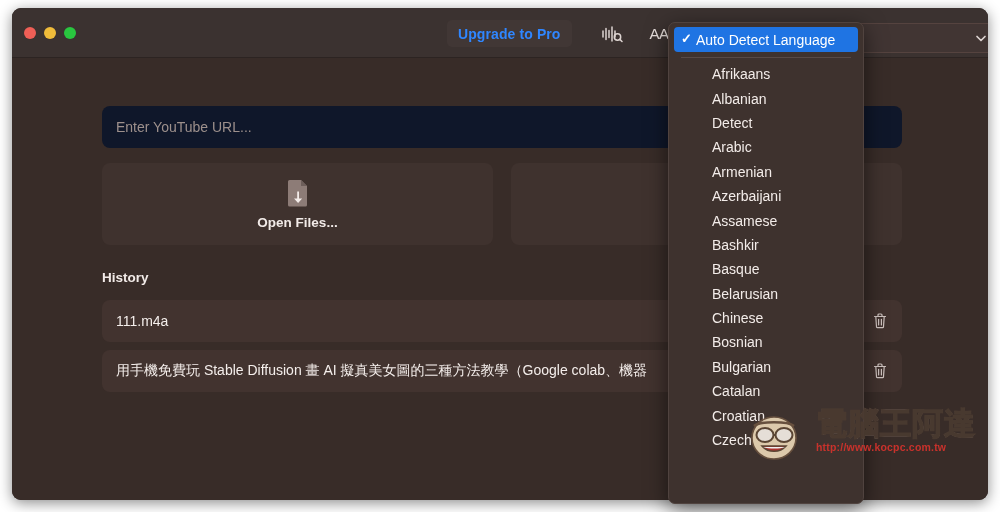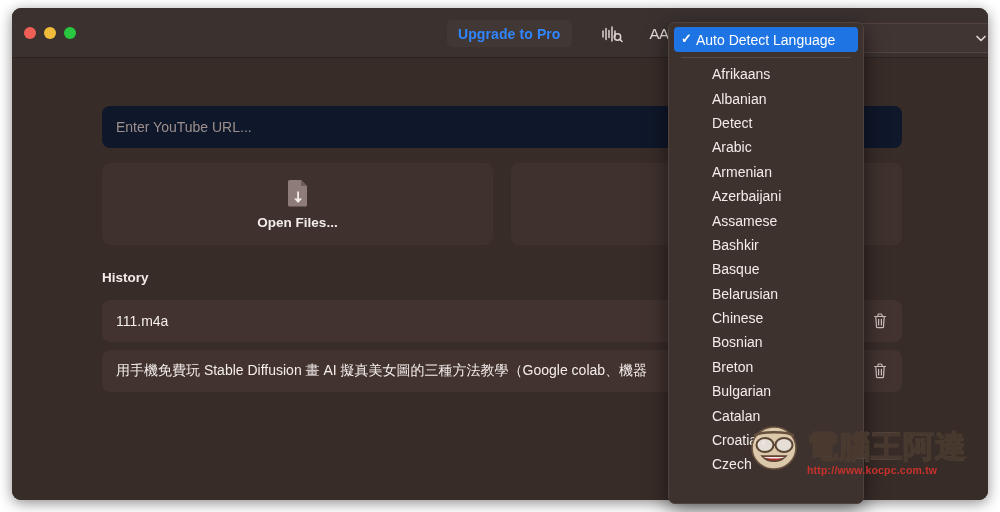--- a/index.html
+++ b/index.html
@@ -175,23 +175,22 @@
   .menu-item.selected .check {
     position: absolute; left: 7px; top: 4px;
     font-size: 13px; color: #fff; font-weight: bold;
   }
   .menu-sep { height: 1px; background: #584a46; margin: 5px 12px 4px 12px; }
 
   
   .watermark {
     position: absolute; left: 745px; top: 408px;
     z-index: 40; pointer-events: none;
-    display: flex; align-items: flex-end; gap: 4px;
+    display: flex; align-items: flex-start; gap: 13px;
     opacity: .93;
-    margin-top: 10px;
   }
   .wm-face { width: 58px; height: 58px; }
   .wm-text-wrap { display: flex; flex-direction: column; align-items: flex-start; }
   .wm-text {
     font-family: "DejaVu Sans", sans-serif;
     font-size: 31px; font-weight: bold;
     color: #e9e2da;
     -webkit-text-stroke: 1.3px #4a3a30;
     line-height: 1;
     letter-spacing: 1px;
@@ -327,23 +326,20 @@
         <span>Basque</span>
       </div>
     <div class="menu-item">
         <span>Belarusian</span>
       </div>
     <div class="menu-item">
         <span>Chinese</span>
       </div>
     <div class="menu-item">
         <span>Bosnian</span>
-      </div>
-    <div class="menu-item">
-        <span>Breton</span>
       </div>
     <div class="menu-item">
         <span>Bulgarian</span>
       </div>
     <div class="menu-item">
         <span>Catalan</span>
       </div>
     <div class="menu-item">
         <span>Croatian</span>
       </div>

